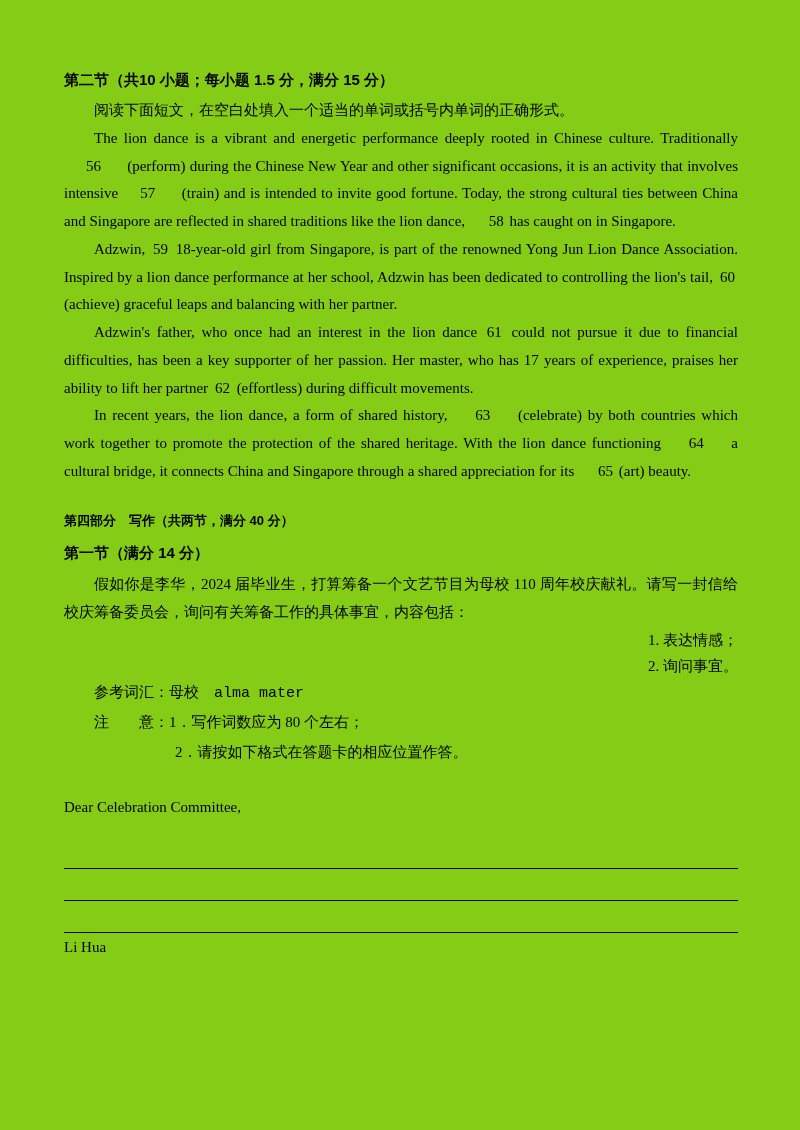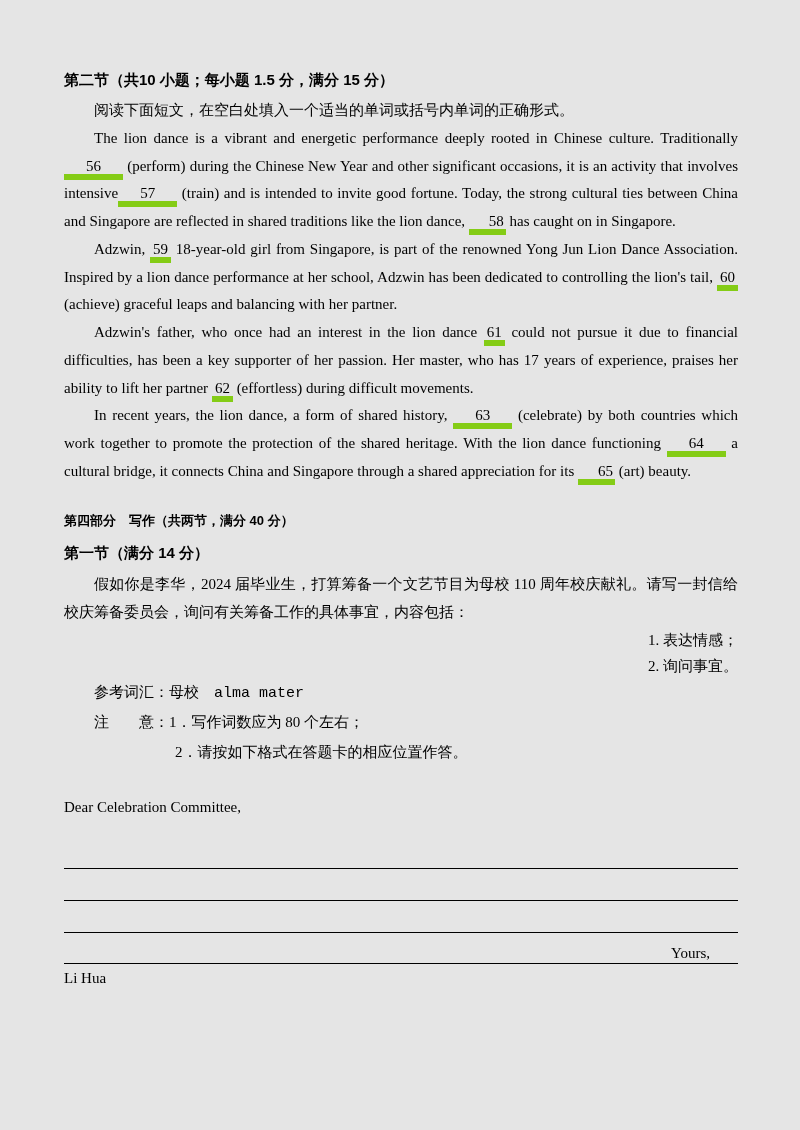--- a/index.html
+++ b/index.html
@@ -1,19 +1,19 @@
 <!DOCTYPE html>
 <html><head>
 <meta charset="utf-8">
 <style>
   html,body{margin:0;padding:0;background:#fff;}
   .page{
     width:800px;height:1130px;box-sizing:border-box;
     padding:66px 62px 0 64px;
-    background:#e5e5e5;color:#000;
+    background:#84cc16;color:#000;
     font-family:"Liberation Serif","DejaVu Serif",serif;
     font-size:15px;
     position:relative;
   }
   p{margin:0;line-height:1.85;text-align:justify;}
   .sec-heading{
     font-family:"Liberation Sans","DejaVu Sans",sans-serif;
     font-weight:bold;font-size:15px;line-height:1.8;margin:0 0 4px 0;
   }
   .part-heading{
@@ -73,17 +73,16 @@
 
   <p class="note-line">注　　意：1．写作词数应为 80 个左右；</p>
   <p class="note2">2．请按如下格式在答题卡的相应位置作答。</p>
 
   <p class="salutation">Dear Celebration Committee,</p>
 
   <div class="write-area">
     <div class="wline"></div>
     <div class="wline"></div>
     <div class="wline"></div>
-    <div class="yours-line"><span>Yours,</span></div>
     <div class="lihua-line">Li Hua</div>
   </div>
 
 </div>
 
 </body></html>

